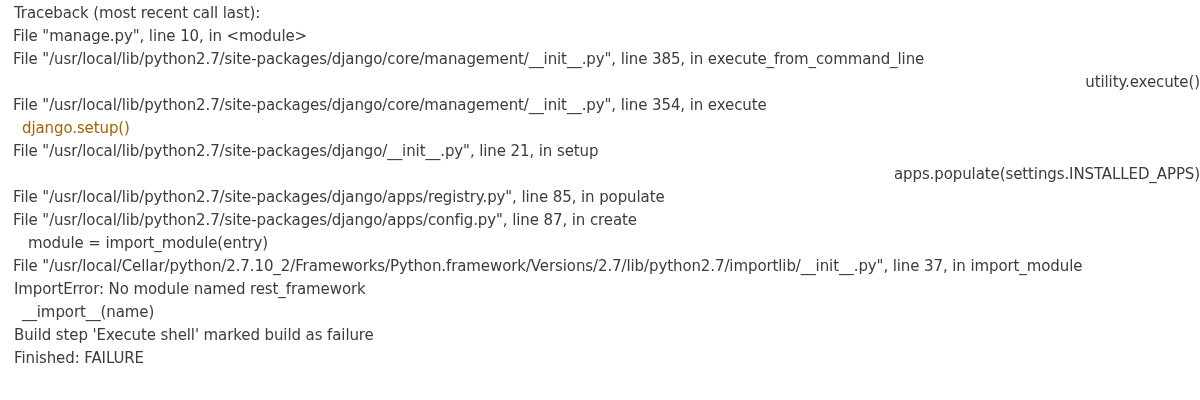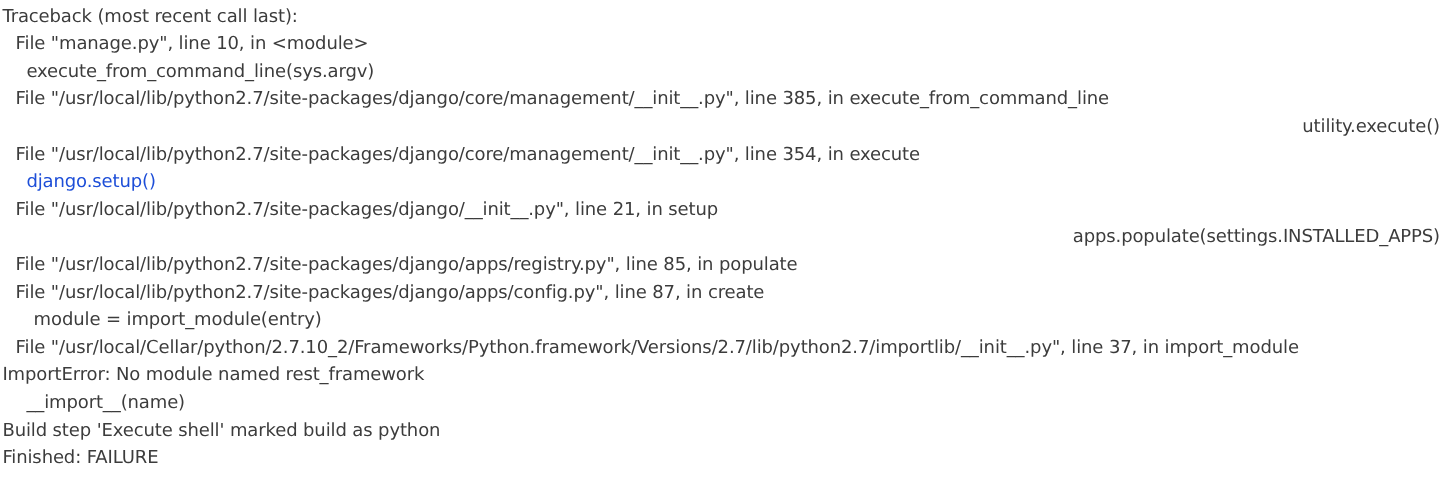--- a/index.html
+++ b/index.html
@@ -24,39 +24,38 @@
   }
   .log-line {
     display: block;
     font-family: "DejaVu Sans", "Liberation Sans", sans-serif;
     font-size: 15px;
     line-height: 23px;
     height: 23px;
     color: #3c3c3c;
     white-space: pre;
     letter-spacing: -0.1px;
-    padding-left: 2px;
+    padding-left: 14px;
   }
   .log-line.indent-1 { padding-left: 13px; }
   .log-line.indent-2 { padding-left: 22px; }
 </style>
 </head>
 <body>
 
 <div id="console-log" style="background: rgb(255, 255, 255);">
     <span class="log-line" style="color: rgb(60, 60, 60);">Traceback (most recent call last):</span>
     <span class="log-line indent-1" style="color: rgb(60, 60, 60);">File "manage.py", line 10, in &lt;module&gt;</span>
-    <span class="log-line indent-2" style="color: rgb(60, 60, 60);">execute_from_command_line(sys.argv)</span>
     <span class="log-line indent-1" style="color: rgb(60, 60, 60);">File "/usr/local/lib/python2.7/site-packages/django/core/management/__init__.py", line 385, in execute_from_command_line</span>
     <span class="log-line indent-2" style="color: rgb(60, 60, 60); text-align: right;">utility.execute()</span>
     <span class="log-line indent-1" style="color: rgb(60, 60, 60);">File "/usr/local/lib/python2.7/site-packages/django/core/management/__init__.py", line 354, in execute</span>
-    <span class="log-line indent-2" style="color: #1d4ed8;">django.setup()</span>
+    <span class="log-line indent-2" style="color: #a16207;">django.setup()</span>
     <span class="log-line indent-1" style="color: rgb(60, 60, 60);">File "/usr/local/lib/python2.7/site-packages/django/__init__.py", line 21, in setup</span>
     <span class="log-line indent-2" style="color: rgb(60, 60, 60); text-align: right;">apps.populate(settings.INSTALLED_APPS)</span>
     <span class="log-line indent-1" style="color: rgb(60, 60, 60);">File "/usr/local/lib/python2.7/site-packages/django/apps/registry.py", line 85, in populate</span>
     <span class="log-line indent-1" style="color: rgb(60, 60, 60);">File "/usr/local/lib/python2.7/site-packages/django/apps/config.py", line 87, in create</span>
     <span class="log-line indent-2" style="color: rgb(60, 60, 60); padding-left: 28px;">module = import_module(entry)</span>
     <span class="log-line indent-1" style="color: rgb(60, 60, 60);">File "/usr/local/Cellar/python/2.7.10_2/Frameworks/Python.framework/Versions/2.7/lib/python2.7/importlib/__init__.py", line 37, in import_module</span>
     <span class="log-line" style="color: rgb(60, 60, 60);">ImportError: No module named rest_framework</span>
     <span class="log-line indent-2" style="color: rgb(60, 60, 60);">__import__(name)</span>
-    <span class="log-line" style="color: rgb(60, 60, 60);">Build step 'Execute shell' marked build as python</span>
+    <span class="log-line" style="color: rgb(60, 60, 60);">Build step 'Execute shell' marked build as failure</span>
     <span class="log-line" style="color: rgb(60, 60, 60);">Finished: FAILURE</span>
   </div>
 
 </body></html>

